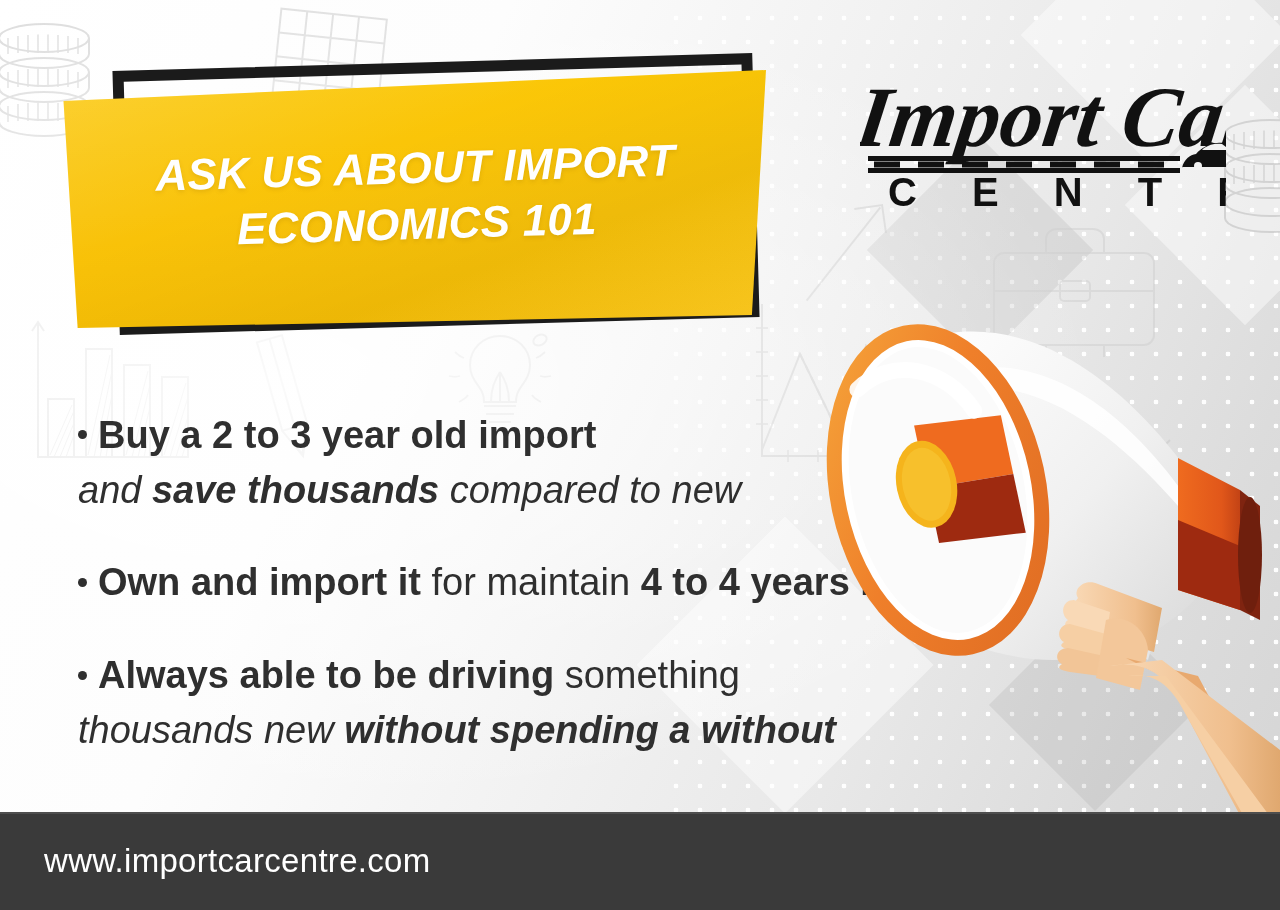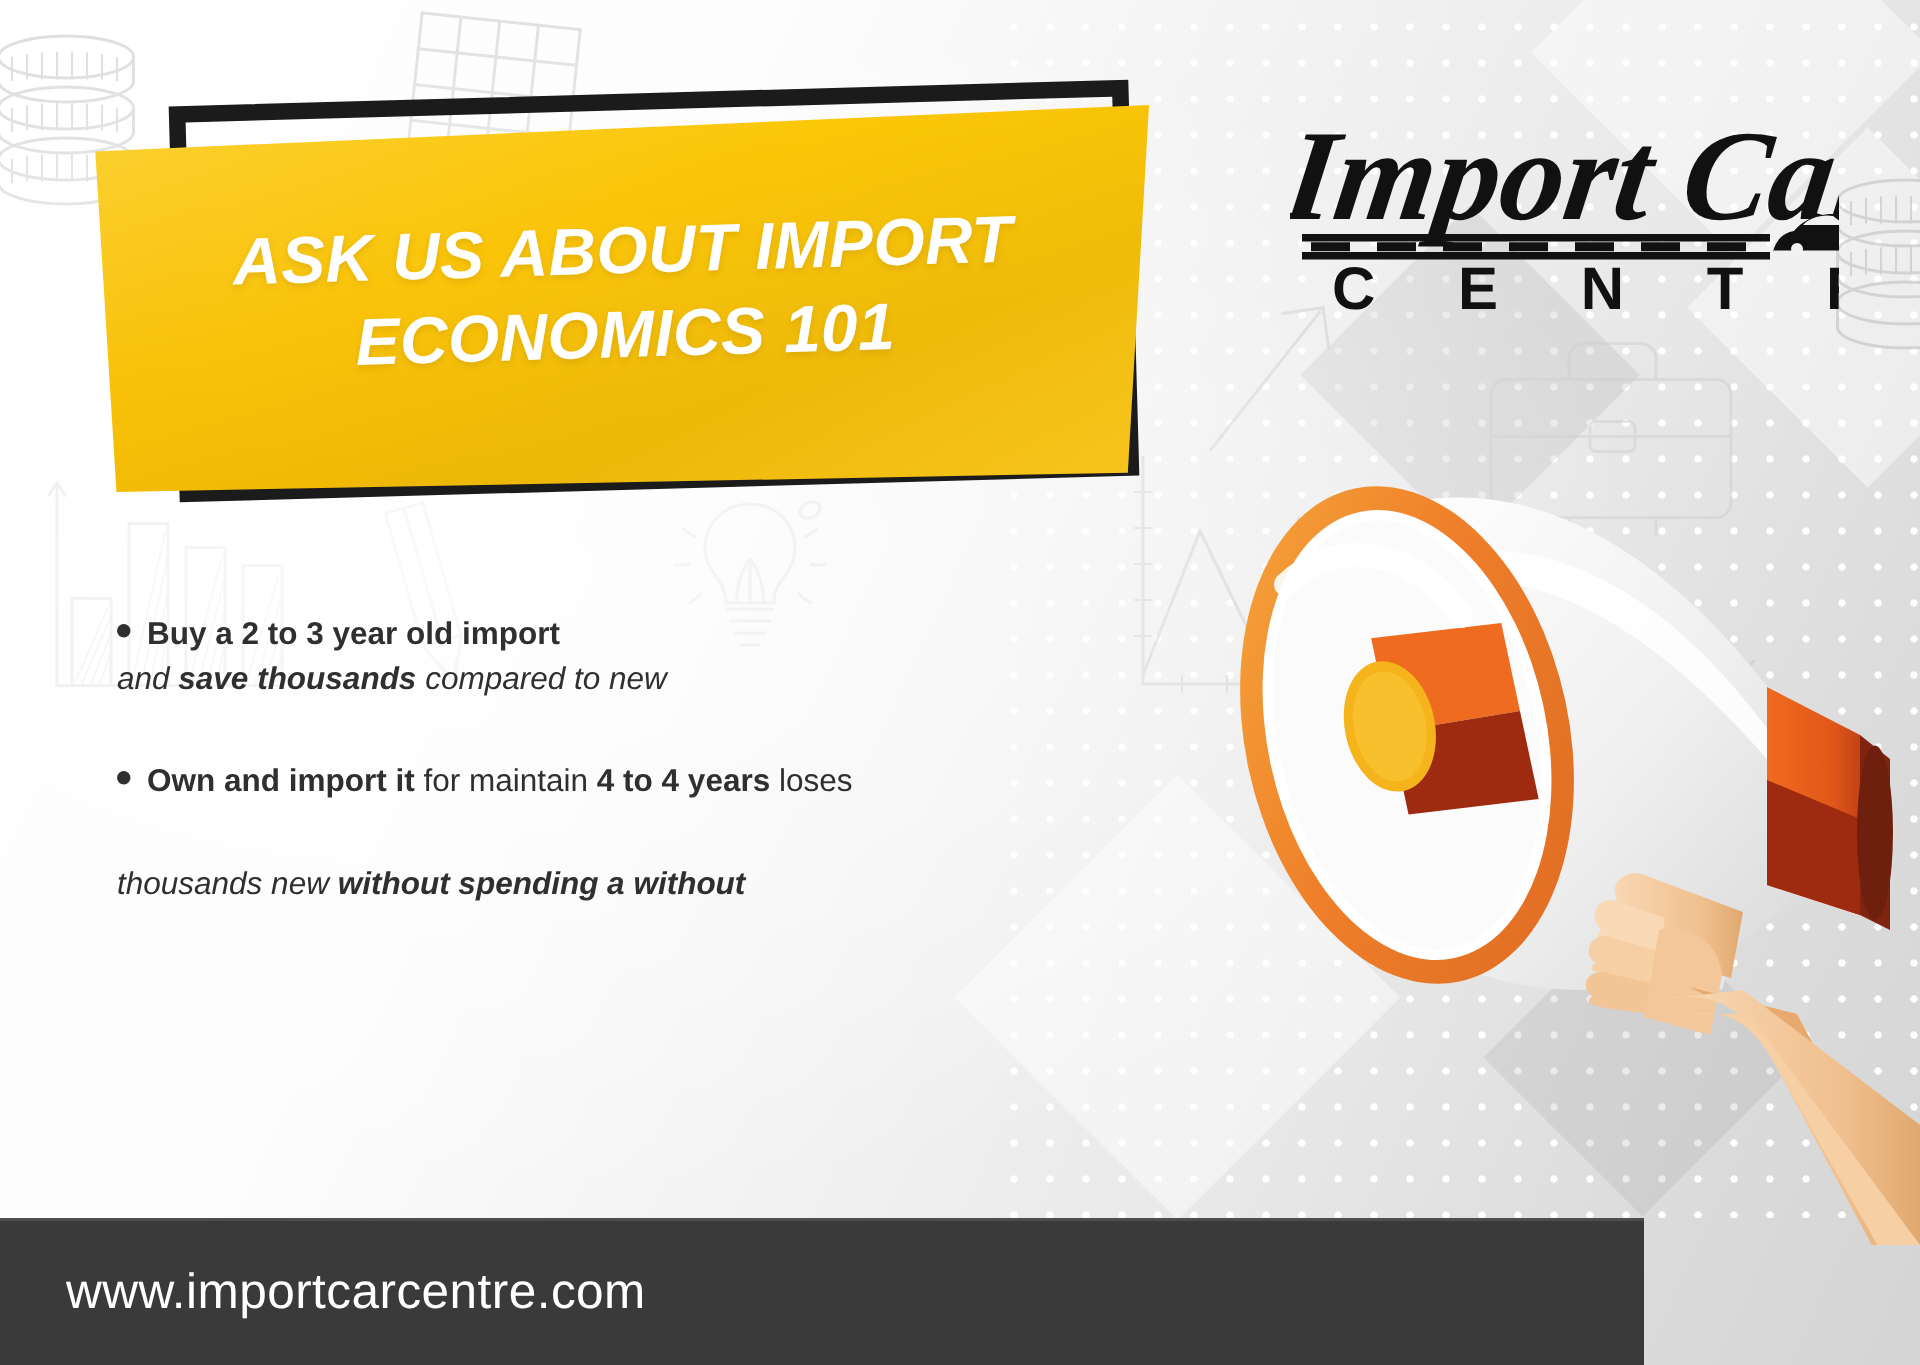--- a/index.html
+++ b/index.html
@@ -40,34 +40,34 @@
     font-weight:bold;font-style:italic;font-size:44px;line-height:1.28;
     text-align:center;letter-spacing:.2px;
     text-shadow:0 2px 4px rgba(140,95,0,.18);}
 
   
   .logo{position:absolute;left:860px;top:58px;width:366px;height:150px;}
   .logo svg{display:block;width:100%;height:100%;}
 
   
   .bullets{position:absolute;left:78px;top:408px;width:960px;color:#2f2f2f;}
-  .bullet{margin-bottom:38px;font-size:21px;line-height:1.44;}
+  .bullet{margin-bottom:38px;font-size:38px;line-height:1.44;}
   .bullet .l1{white-space:nowrap;}
   .bullet .l2{white-space:nowrap;font-style:italic;}
   .dot{display:inline-block;width:9px;height:9px;border-radius:50%;
     background:#2f2f2f;vertical-align:middle;margin-right:11px;
     position:relative;top:-3px;}
   b{font-weight:bold;}
 
   
   .mega{position:absolute;left:810px;top:190px;width:470px;height:640px;}
   .mega svg{display:block;width:100%;height:100%;}
 
   
-  .footer{position:absolute;left:0;bottom:0;width:1096px;height:98px;
+  .footer{position:absolute;left:0;bottom:0;width:1280px;height:98px;
     background:#3a3a3a;display:flex;align-items:center;}
   .footer .url{color:#ffffff;font-size:33px;margin-left:44px;letter-spacing:.3px;}
   .footer-top{position:absolute;left:0;top:0;width:100%;height:2px;
     background:rgba(255,255,255,.10);}
 </style>
 </head>
 <body>
 
 <div id="poster">
 
@@ -251,20 +251,23 @@
       </div>
     </div>
 
     <div class="bullet">
       <div class="l1">
         <span class="dot"></span><b>Own and import it</b><span> for maintain </span><b>4 to 4 years</b><span> loses</span>
       </div>
     </div>
 
     <div class="bullet">
+      <div class="l1">
+        <span class="dot"></span><b>Always able to be driving</b><span> something</span>
+      </div>
       <div class="l2">
         <span>thousands new </span><b>without spending a without</b>
       </div>
     </div>
 
   </div>
 
   <div class="mega">
     <svg viewBox="0 0 470 640">
       <defs>

